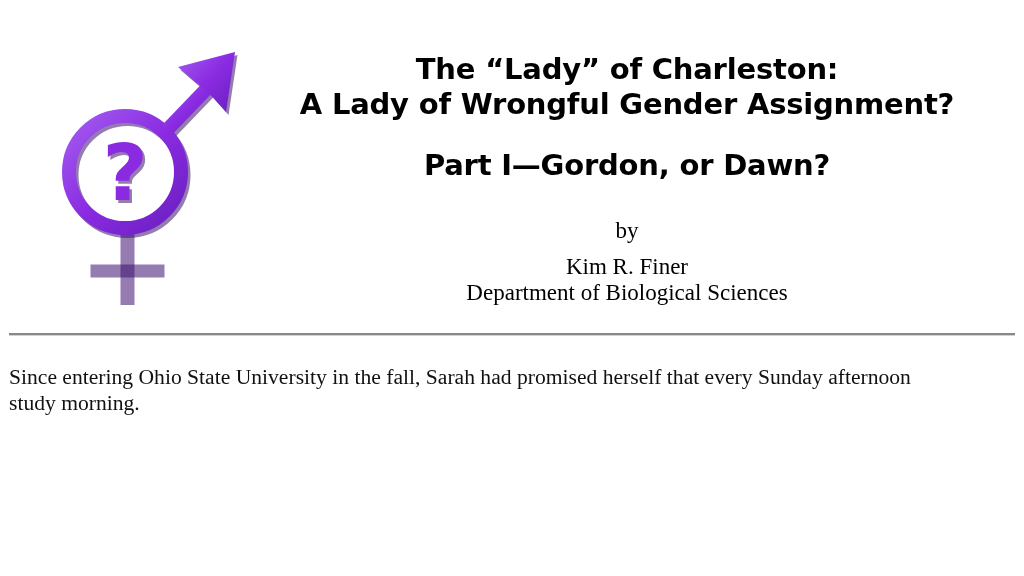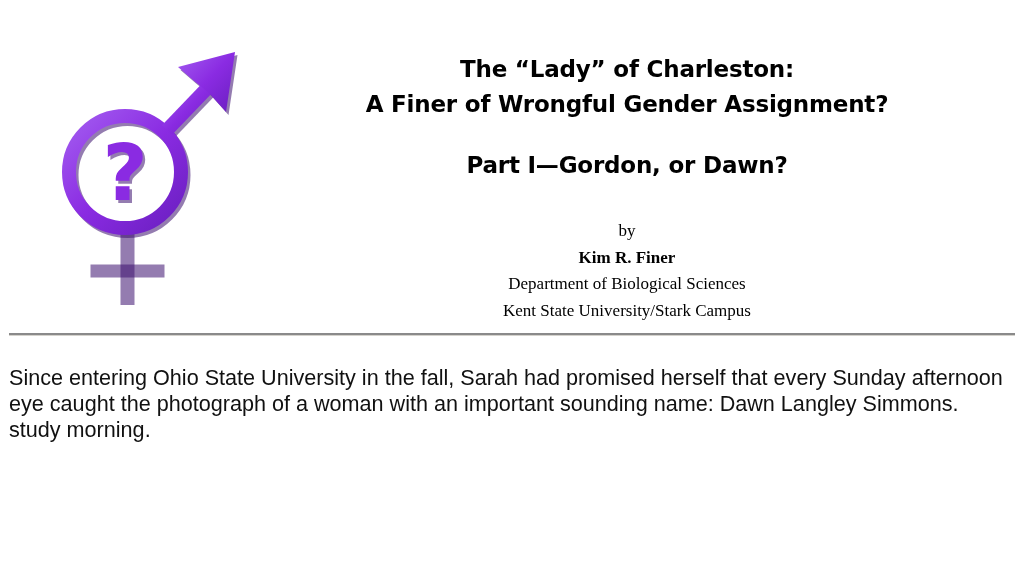--- a/index.html
+++ b/index.html
@@ -1,26 +1,26 @@
 <!DOCTYPE html>
 <html><head>
 <meta charset="utf-8">
 <style>
   html, body { margin:0; padding:0; background:#ffffff; }
   body { width:1024px; height:576px; position:relative; overflow:hidden; }
   .logo { position:absolute; left:0; top:0; width:260px; height:320px; }
   .header { position:absolute; left:240px; width:774px; text-align:center; color:#000; }
-  .title { font-family:"DejaVu Sans", sans-serif; font-weight:bold; font-size:23px; line-height:35px; letter-spacing:-0.2px; }
+  .title { font-family:"DejaVu Sans", sans-serif; font-weight:bold; font-size:29px; line-height:35px; letter-spacing:-0.2px; }
   .title-block { top:52px; }
   .part-block { top:148px; }
-  .byline { font-family:"Liberation Serif", serif; font-size:17px; line-height:26.5px; }
+  .byline { font-family:"Liberation Serif", serif; font-size:23px; line-height:26.5px; }
   .byline-block { top:218px; }
-  .author { font-weight:bold; }
+  .author { font-weight:normal;margin-top:9px; }
   .rule { position:absolute; left:9px; top:333px; width:1006px; height:2px; background:#8a8a8a; border-bottom:1px solid #d4d2cc; }
-  .body-text { position:absolute; left:9px; top:365px; width:1010px; font-family:Liberation Sans, sans-serif; font-size:21.6px; line-height:25.9px; color:#111; }
+  .body-text { position:absolute; left:9px; top:365px; width:1010px; font-family:Liberation Serif, serif; font-size:21.6px; line-height:25.9px; color:#111; }
   .body-line { white-space:nowrap; display:block; }
 </style>
 </head>
 <body>
 
 <svg class="logo" viewBox="0 0 260 320" xmlns="http://www.w3.org/2000/svg">
   <defs>
     <linearGradient id="pg" x1="0" y1="0" x2="1" y2="1">
       <stop offset="0" stop-color="#a35cf0"></stop>
       <stop offset="0.5" stop-color="#8a2be2"></stop>
@@ -45,33 +45,31 @@
     <line x1="88" y1="268" x2="162" y2="268" stroke-width="13"></line>
   </g>
   <polygon points="235,52 226,112 209,93 193,80 178,67" fill="url(#pg)"></polygon>
 
   <text x="125" y="200" text-anchor="middle" font-family="DejaVu Sans, sans-serif" font-weight="bold" font-size="78" fill="#3d1070" fill-opacity="0.55" transform="translate(2.5,3)">?</text>
   <text x="125" y="200" text-anchor="middle" font-family="DejaVu Sans, sans-serif" font-weight="bold" font-size="78" fill="#8a2be2">?</text>
 </svg>
 
 <div class="header title-block title">
   <div>The “Lady” of Charleston:</div>
-  <div>A Finer of Wrongful Gender Assignment?</div>
+  <div>A Lady of Wrongful Gender Assignment?</div>
 </div>
 
 <div class="header part-block title">
   <div>Part I—Gordon, or Dawn?</div>
 </div>
 
 <div class="header byline-block byline">
   <div>by</div>
   <div class="author">Kim R. Finer</div>
   <div>Department of Biological Sciences</div>
-  <div>Kent State University/Stark Campus</div>
 </div>
 
 <div class="rule"></div>
 
 <div class="body-text">
   <span class="body-line">Since entering Ohio State University in the fall, Sarah had promised herself that every Sunday afternoon</span>
-  <span class="body-line">eye caught the photograph of a woman with an important sounding name: Dawn Langley Simmons.</span>
   <span class="body-line">study morning.</span>
 </div>
 
 </body></html>

